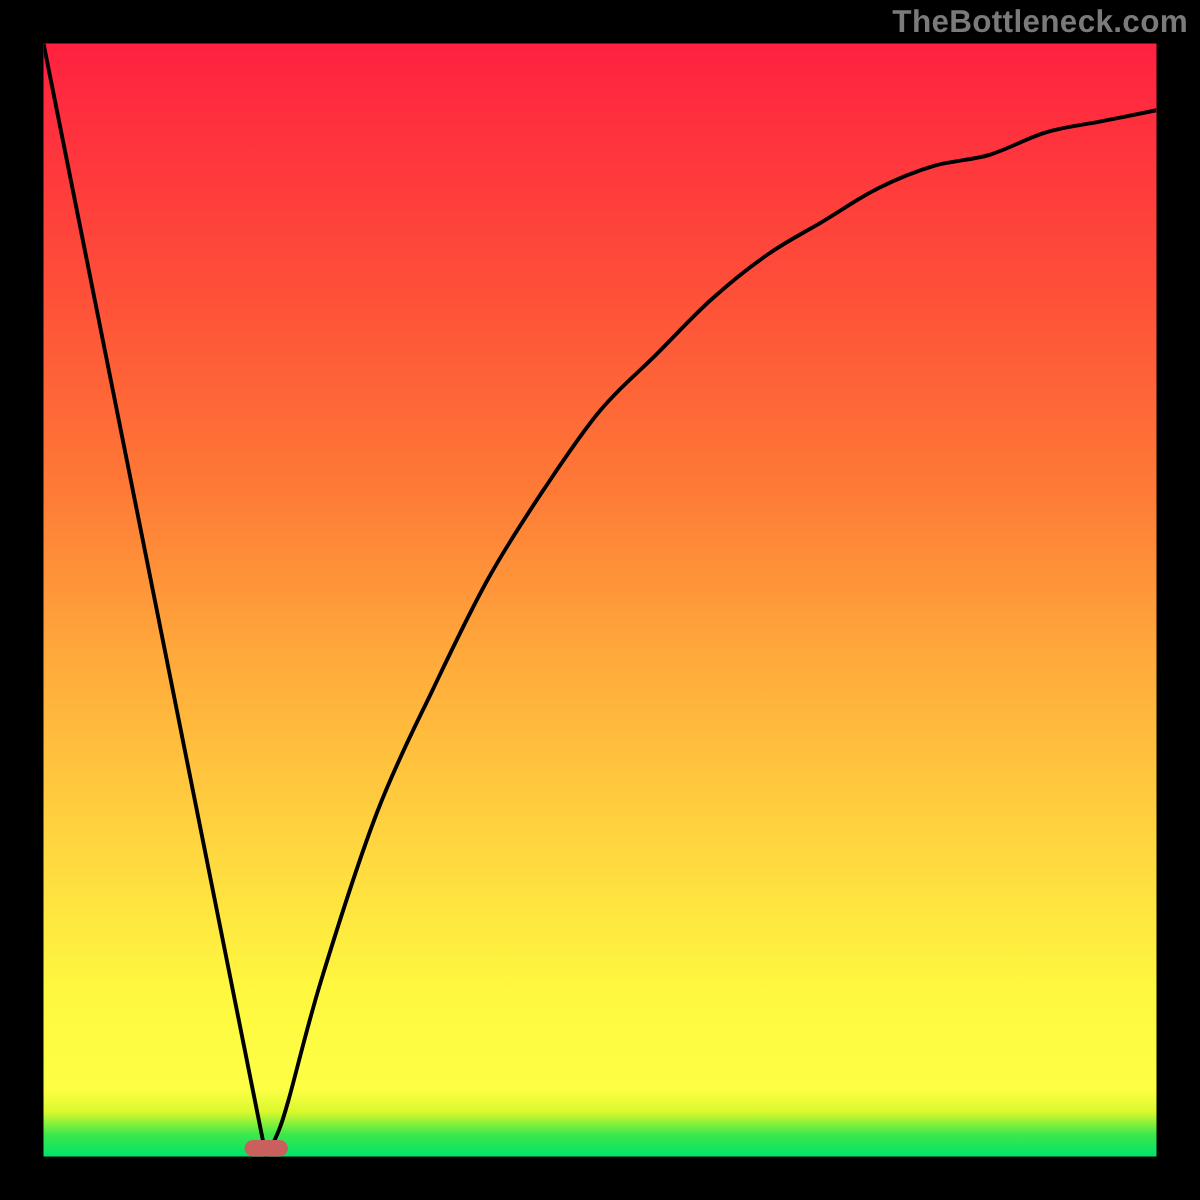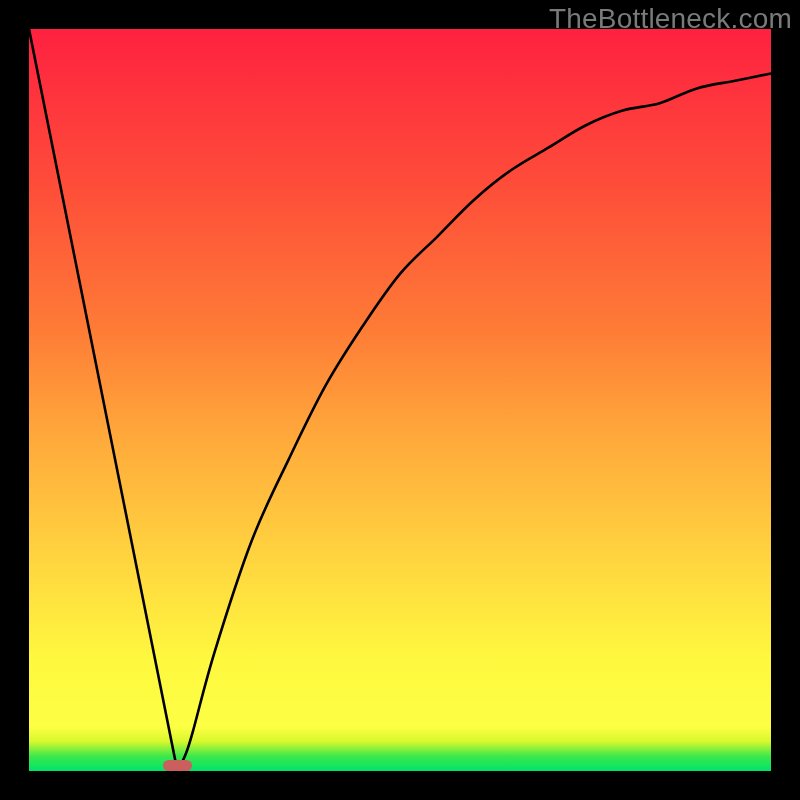--- a/index.html
+++ b/index.html
@@ -33,22 +33,22 @@
       #fe7a36 60%,
       #fe4f39 78%,
       #fe2140 100%
     );
   }
   .watermark {
     position: absolute;
     top: 3px;
     right: 8px;
     color: #7a7a7a;
-    font-size: 28px;
-    font-weight: 400;
+    font-size: 21px;
+    font-weight: 700;
     z-index: 5;
     letter-spacing: 0.2px;
   }
   svg.curve {
     position: absolute;
     left: 0;
     top: 0;
     width: 742px;
     height: 742px;
   }

